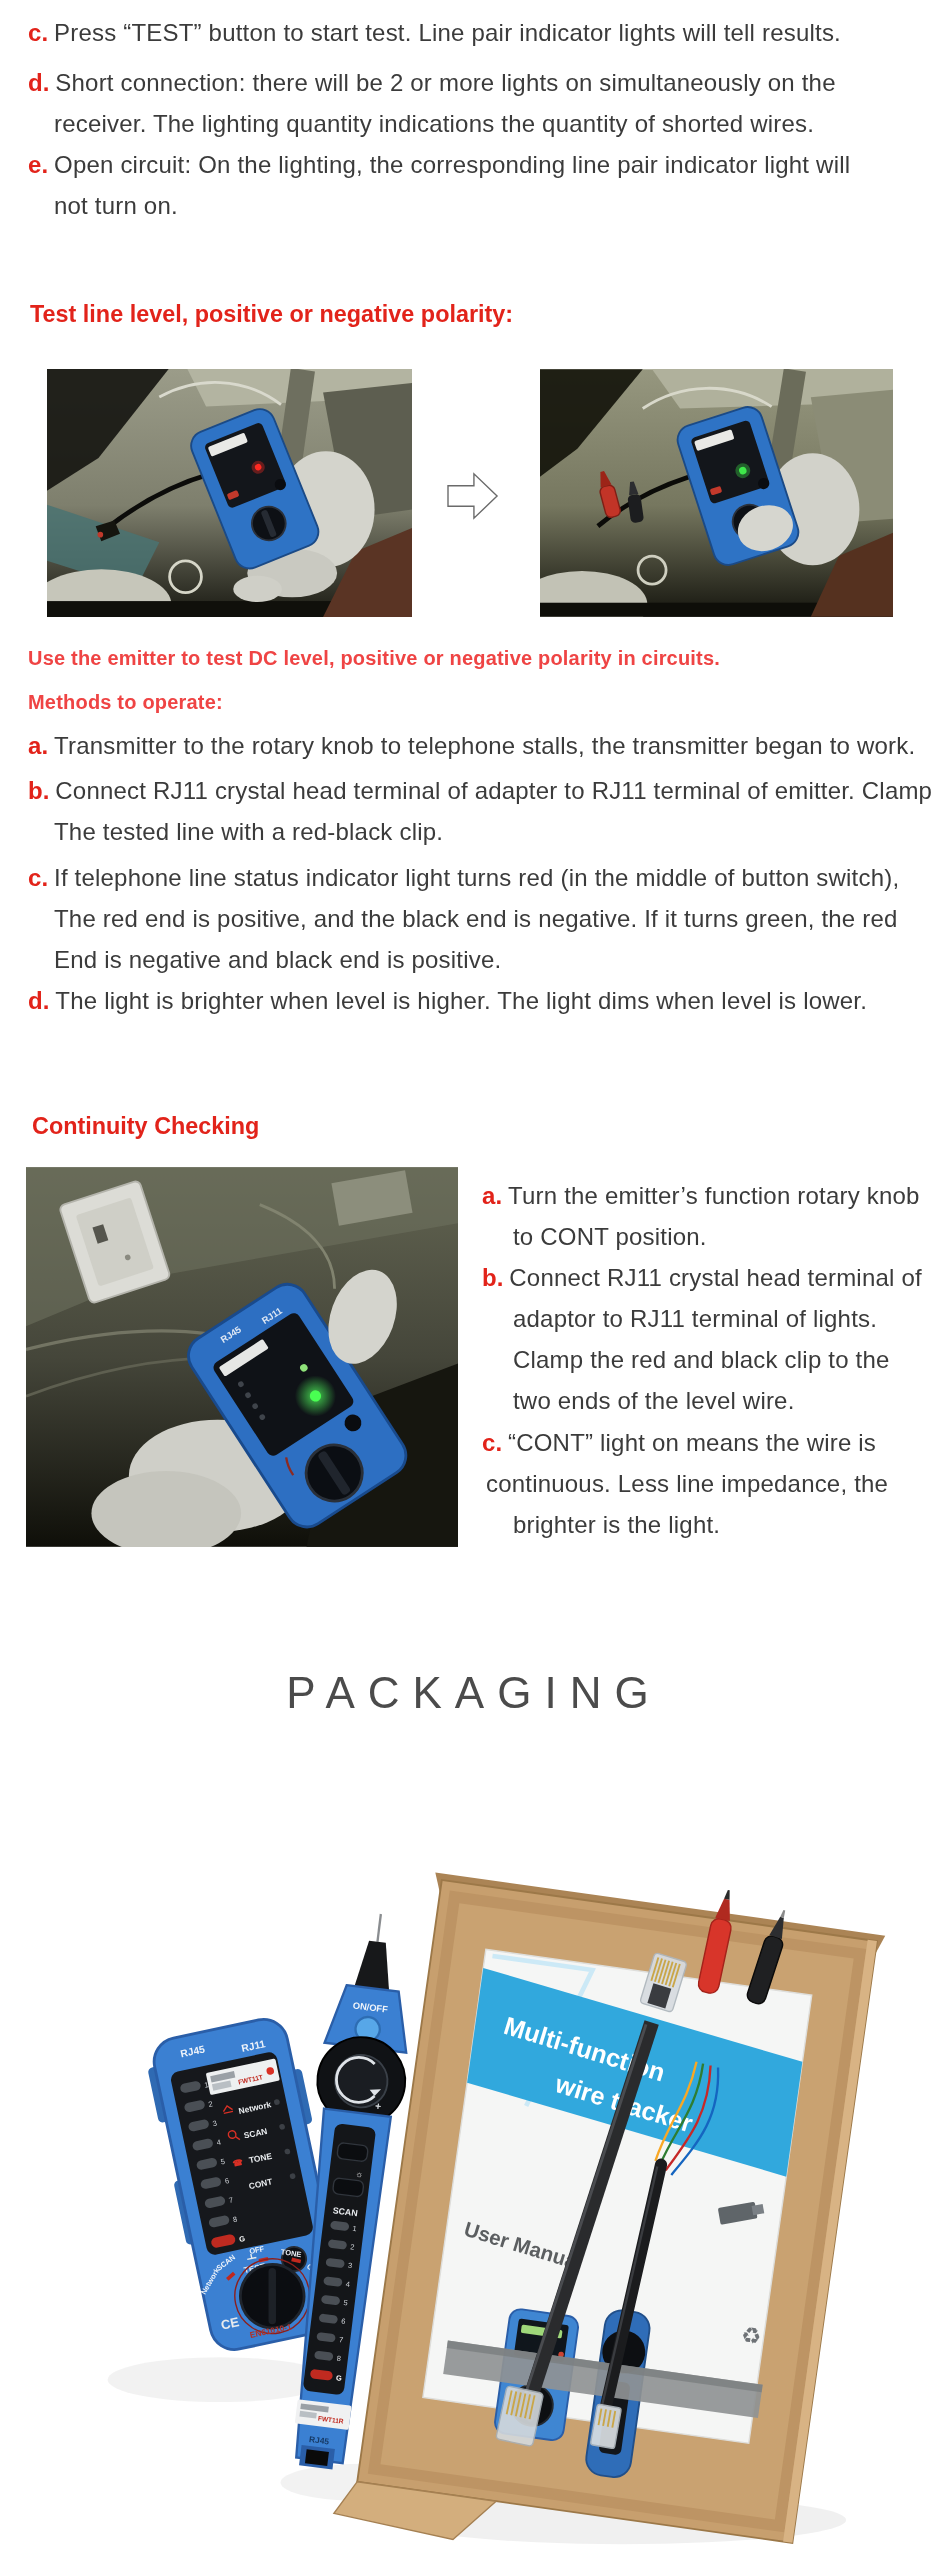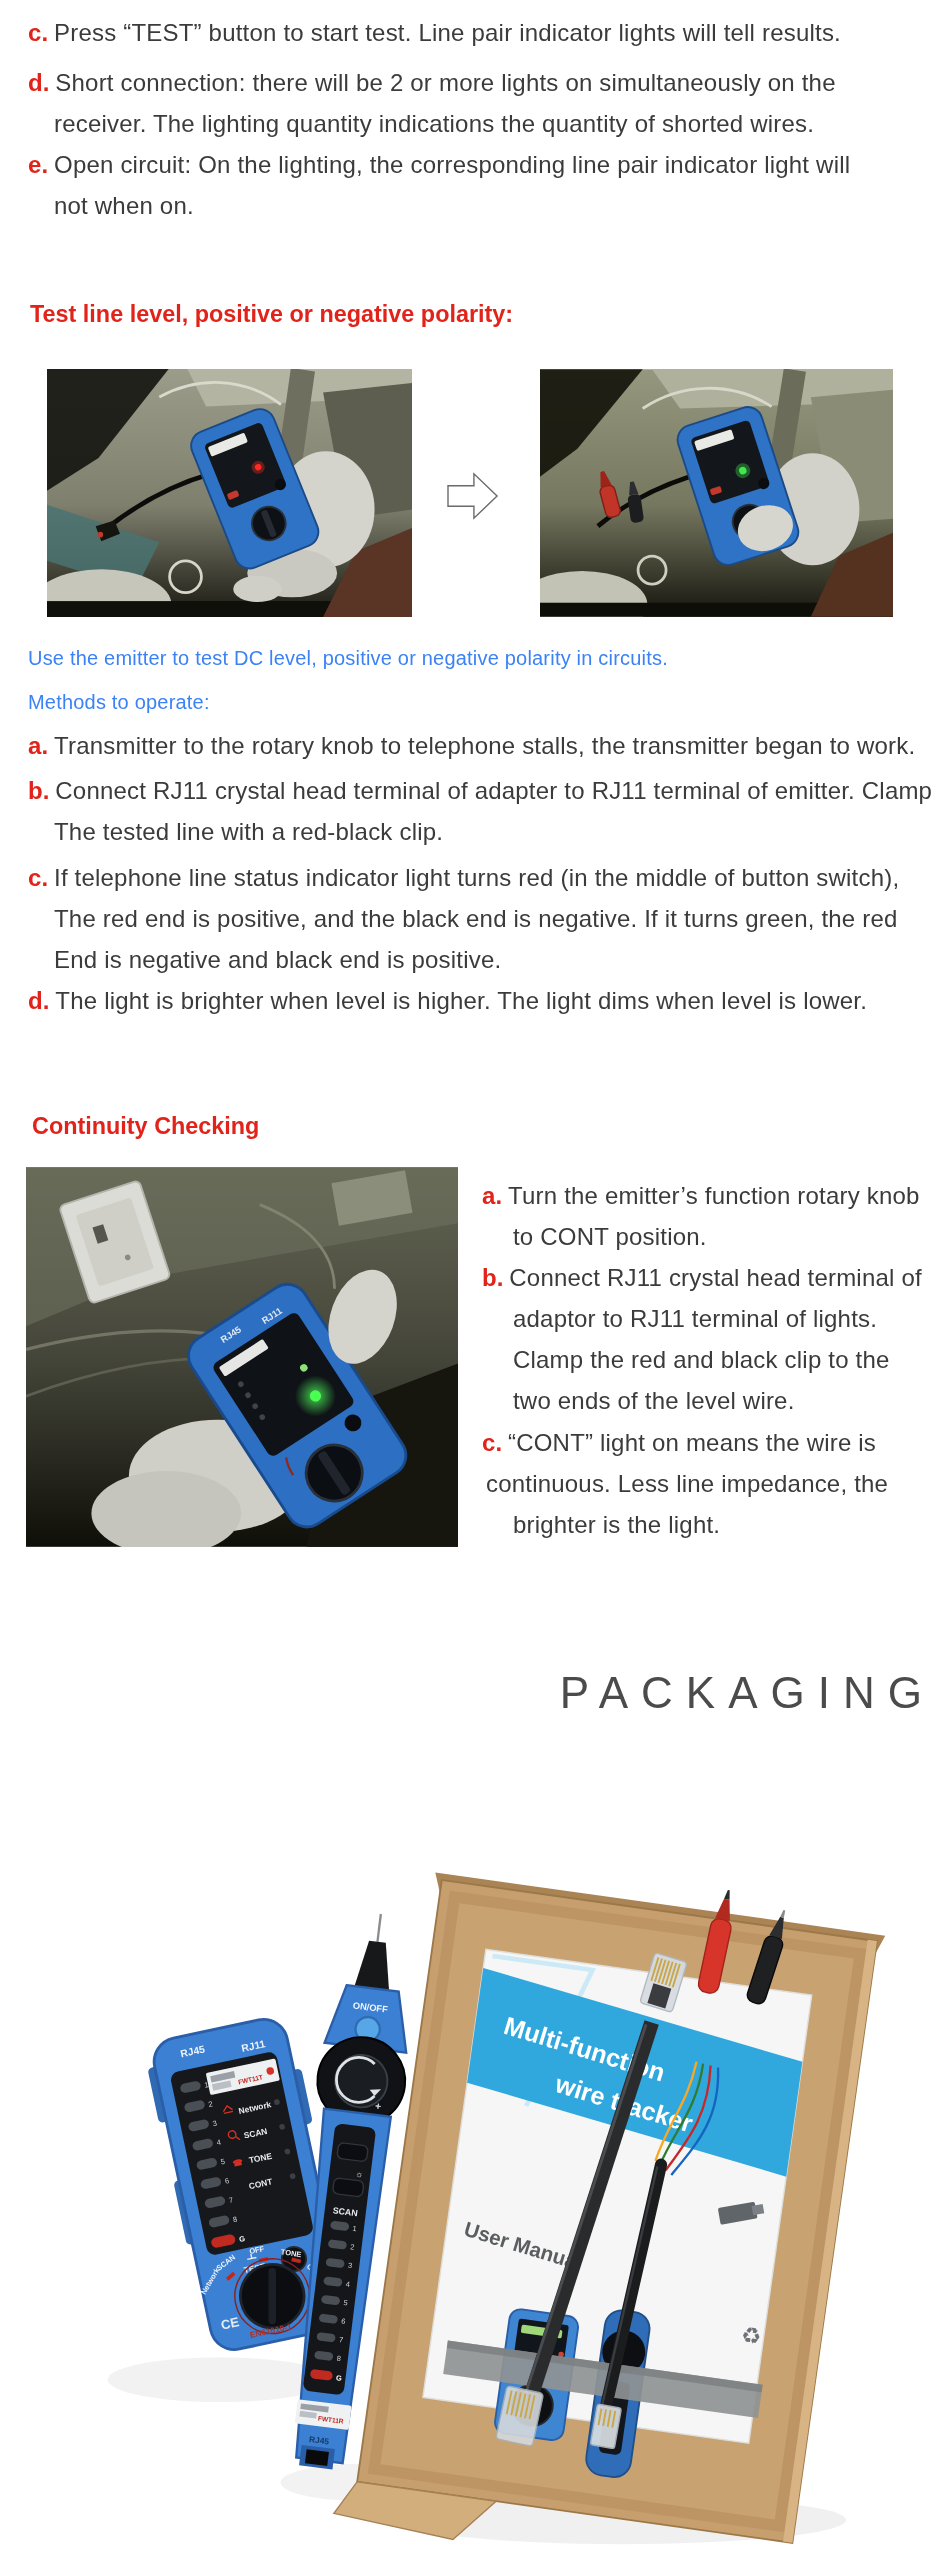--- a/index.html
+++ b/index.html
@@ -1,35 +1,35 @@
 <!DOCTYPE html>
 <html style="font-size:15px"><head>
 <meta charset="utf-8">
 <style>
   html,body{margin:0;padding:0}
   body{position:relative;width:935px;height:2576px;background:#ffffff;overflow:hidden;
        font-family:"Liberation Sans",sans-serif;color:#3b3b3b}
   .tl{position:absolute;white-space:nowrap;font-size:24px;line-height:22.4px;color:#3b3b3b;letter-spacing:0.2px}
   .tl .mk{font-weight:bold;color:#e2231a;margin-right:5.6px}
-  .redline{position:absolute;white-space:nowrap;font-size:20px;font-weight:normal;color:#3b82f6;letter-spacing:0.2px}
+  .redline{position:absolute;white-space:nowrap;font-size:20px;font-weight:bold;color:#ef4444;letter-spacing:0.2px}
   .sec{position:absolute;margin:4px;font-size:23.4px;font-weight:bold;color:#e2231a;white-space:nowrap}
-  .pkg-title{position:absolute;left:0;width:935px;text-align:right;font-size:44px;font-weight:100;
+  .pkg-title{position:absolute;left:0;width:935px;text-align:center;font-size:44px;font-weight:100;
              letter-spacing:13px;padding-left:13px;color:#4b4b4b;box-sizing:border-box}
   svg{position:absolute;display:block}
   text{font-family:"Liberation Sans",sans-serif}
 </style>
 </head>
 <body>
 
 <section>
   <div class="tl" style="left:28px;top:22.4px"><span class="mk">c.</span><span>Press “TEST” button to start test. Line pair indicator lights will tell results.</span></div>
   <div class="tl" style="left:28px;top:72px"><span class="mk">d.</span><span>Short connection: there will be 2 or more lights on simultaneously on the</span></div>
   <div class="tl" style="left:54px;top:113px"><span>receiver. The lighting quantity indications the quantity of shorted wires.</span></div>
   <div class="tl" style="left:28px;top:154px"><span class="mk">e.</span><span>Open circuit: On the lighting, the corresponding line pair indicator light will</span></div>
-  <div class="tl" style="left:54px;top:195px"><span>not when on.</span></div>
+  <div class="tl" style="left:54px;top:195px"><span>not turn on.</span></div>
 </section>
 
 <h2 class="sec" style="left:26px;top:297px">Test line level, positive or negative polarity:</h2>
 
 <svg style="left:47px;top:369px" width="365" height="248" viewBox="0 0 390 265">
   <defs>
     <linearGradient id="p1bg" x1="0" y1="0" x2="0" y2="1">
       <stop offset="0" stop-color="#9b9c89"></stop>
         <stop offset=".55" stop-color="#7e7f6d"></stop>
         <stop offset="1" stop-color="#191912"></stop>

